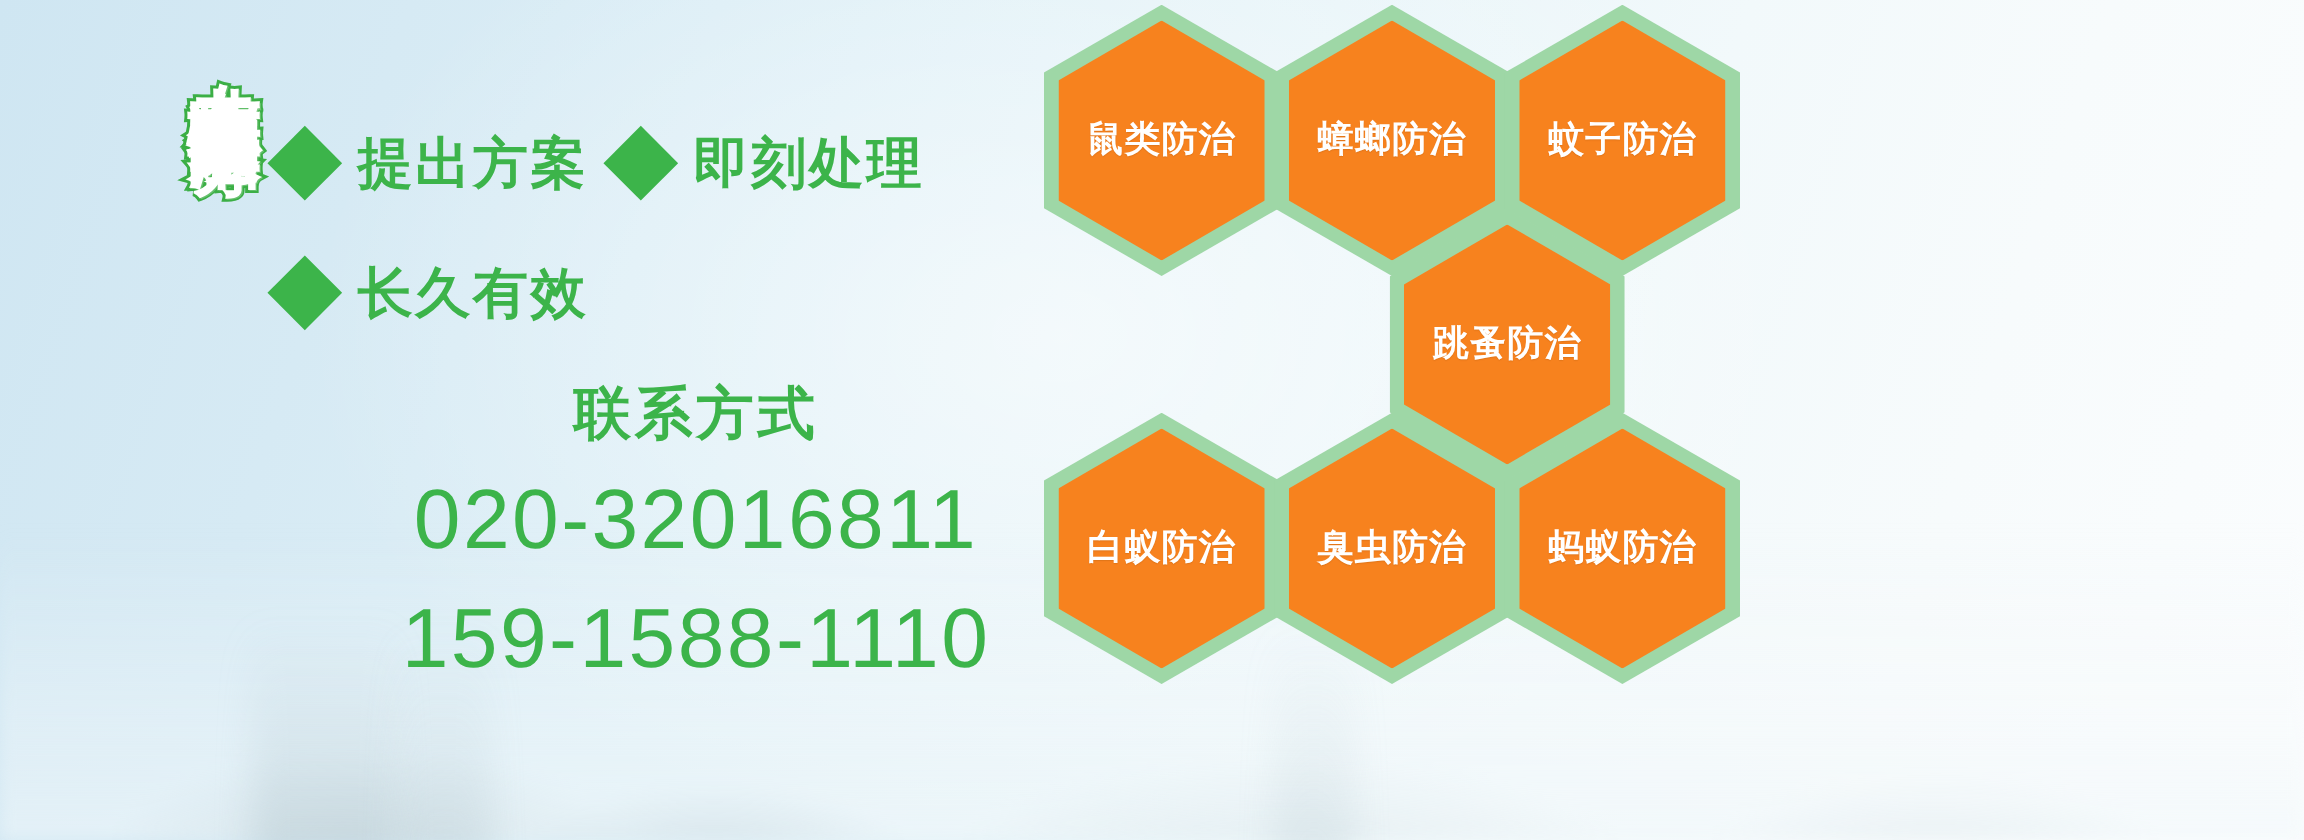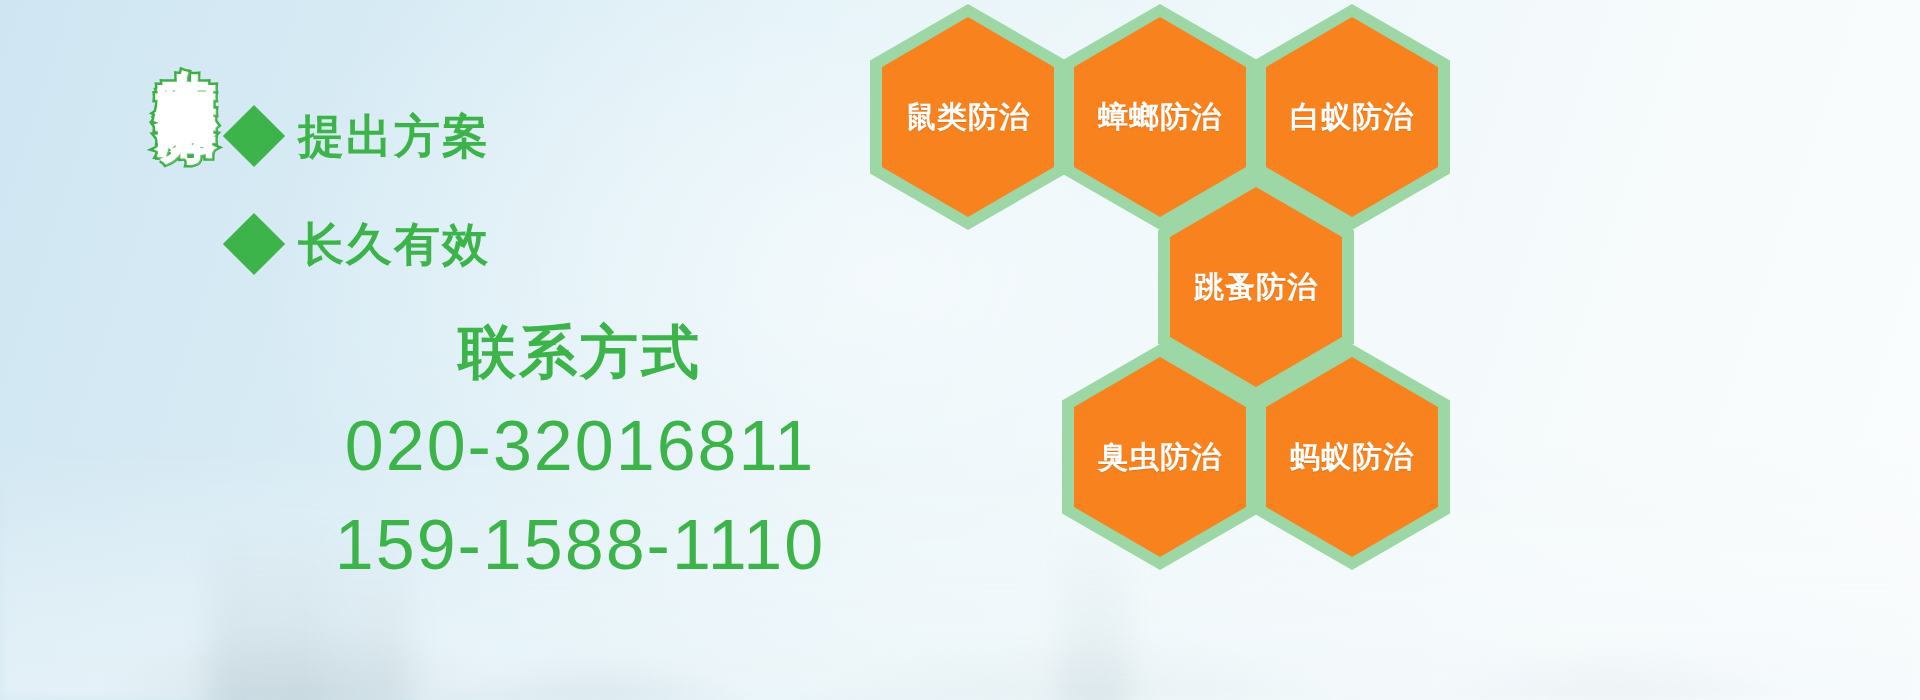--- a/index.html
+++ b/index.html
@@ -113,21 +113,21 @@
   
   .contact {
     position: absolute;
     left: 300px;
     top: 316px;
     width: 560px;
     text-align: center;
     color: #3cb44a;
   }
   .contact-title {
-    font-size: 58px;
+    font-size: 48px;
     font-weight: bold;
     letter-spacing: 3px;
     line-height: 1.25;
     margin-bottom: 8px;
   }
   .contact-phone {
     font-size: 70px;
     font-weight: normal;
     letter-spacing: 2px;
     line-height: 1.42;
@@ -194,20 +194,24 @@
 
   <div class="vertical-title">专业有害生物防治服务</div>
 
   <div class="features">
 
     <div class="feature-row">
       <div class="feature-item">
         <span class="diamond"></span>
         <span class="feature-label">提出方案</span>
       </div>
+      <div class="feature-item">
+        <span class="diamond"></span>
+        <span class="feature-label">即刻处理</span>
+      </div>
     </div>
 
     <div class="feature-row">
       <div class="feature-item">
         <span class="diamond"></span>
         <span class="feature-label">长久有效</span>
       </div>
     </div>
 
   </div>
@@ -227,32 +231,37 @@
     </div>
 
     <div class="hex r1c1">
       <div class="hex-inner">
         <span class="hex-label">鼠类防治</span>
       </div>
     </div>
 
     <div class="hex r1c3">
       <div class="hex-inner">
+        <span class="hex-label">蚊子防治</span>
+      </div>
+    </div>
+
+
+    <div class="hex r2c2">
+      <div class="hex-inner">
+        <span class="hex-label">跳蚤防治</span>
+      </div>
+    </div>
+
+    <div class="hex r3c1">
+      <div class="hex-inner">
         <span class="hex-label">白蚁防治</span>
       </div>
     </div>
 
-
-    <div class="hex r2c2">
-      <div class="hex-inner">
-        <span class="hex-label">跳蚤防治</span>
-      </div>
-    </div>
-
-
     <div class="hex r3c2">
       <div class="hex-inner">
         <span class="hex-label">臭虫防治</span>
       </div>
     </div>
 
     <div class="hex r3c3">
       <div class="hex-inner">
         <span class="hex-label">蚂蚁防治</span>
       </div>

